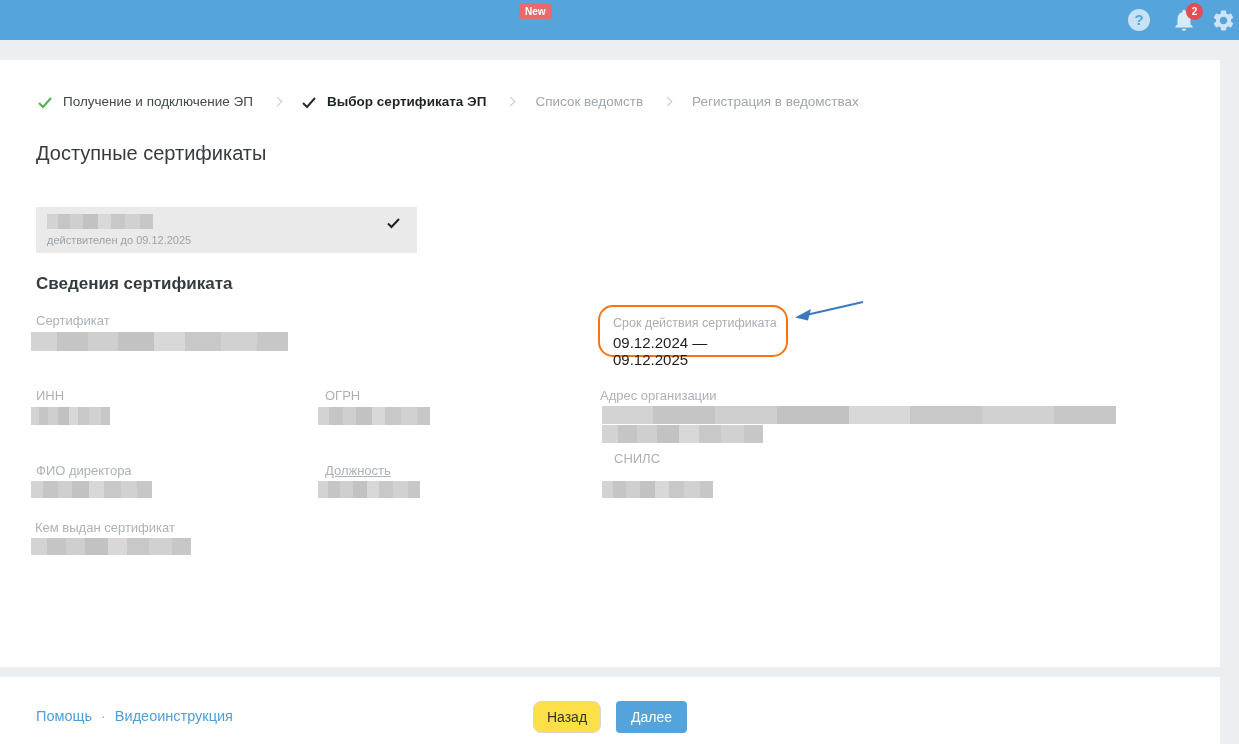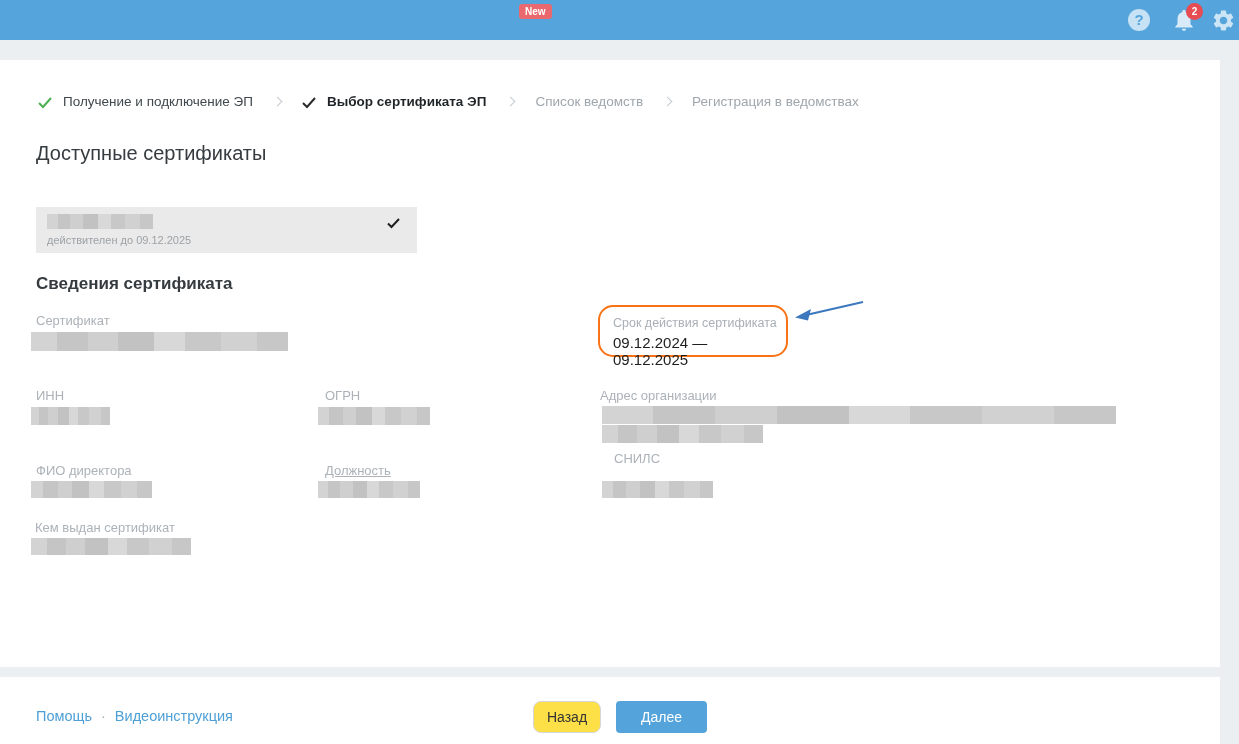--- a/index.html
+++ b/index.html
@@ -47,21 +47,21 @@
   .validity-box { position:absolute; left:598px; top:305px; width:190px; height:52px; border:2px solid #f97316; border-radius:15px; background:#FFFFFF; z-index:2; }
   .validity-box .vb-label { position:absolute; left:13px; top:9px; font-size:12.5px; color:#A9AFB5; }
   .validity-box .vb-value { position:absolute; left:13px; top:27px; font-size:15px; font-weight:500; color:#1E1E1E; }
   .pointer-arrow { position:absolute; left:792px; top:298px; z-index:2; }
 
   
   .footer-links { position:absolute; left:36px; top:708px; display:flex; align-items:center; font-size:14.5px; z-index:2; }
   .footer-link { color:#4D9FD6; cursor:pointer; }
   .link-sep { color:#9FB2BE; margin:0 9px; }
   .btn-back { position:absolute; left:533px; top:701px; width:68px; height:32px; background:#fde047; border:1px solid #D6D6D6; border-radius:8px; font-size:14px; color:#333333; font-family:"Liberation Sans",sans-serif; cursor:pointer; z-index:2; }
-  .btn-next { position:absolute; left:616px; top:701px; width:91px; height:32px; background:#54A4DB; border:none; border-radius:4px; font-size:14px; color:#FFFFFF; font-family:"Liberation Sans",sans-serif; cursor:pointer; z-index:2; }
+  .btn-next { position:absolute; left:616px; top:701px; width:71px; height:32px; background:#54A4DB; border:none; border-radius:4px; font-size:14px; color:#FFFFFF; font-family:"Liberation Sans",sans-serif; cursor:pointer; z-index:2; }
 </style>
 </head>
 <body>
 
 <div class="page">
 
   <div class="topbar">
     <div class="new-badge">New</div>
     <div class="help-btn">?</div>
     <svg class="bell-btn" viewBox="0 0 24 24">

